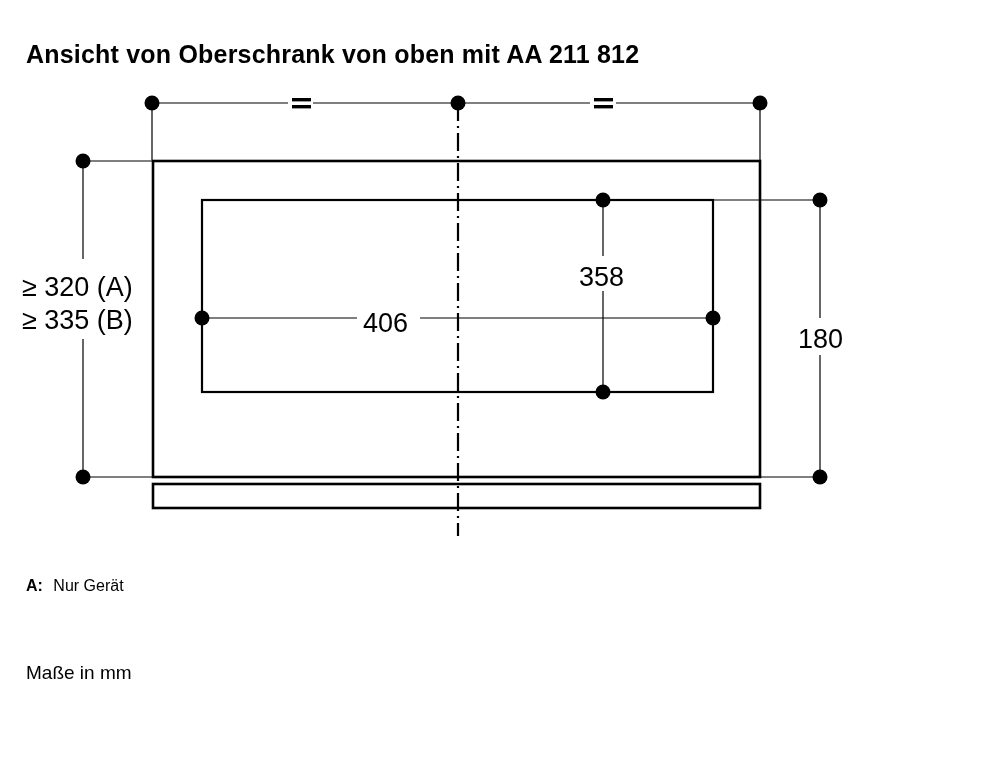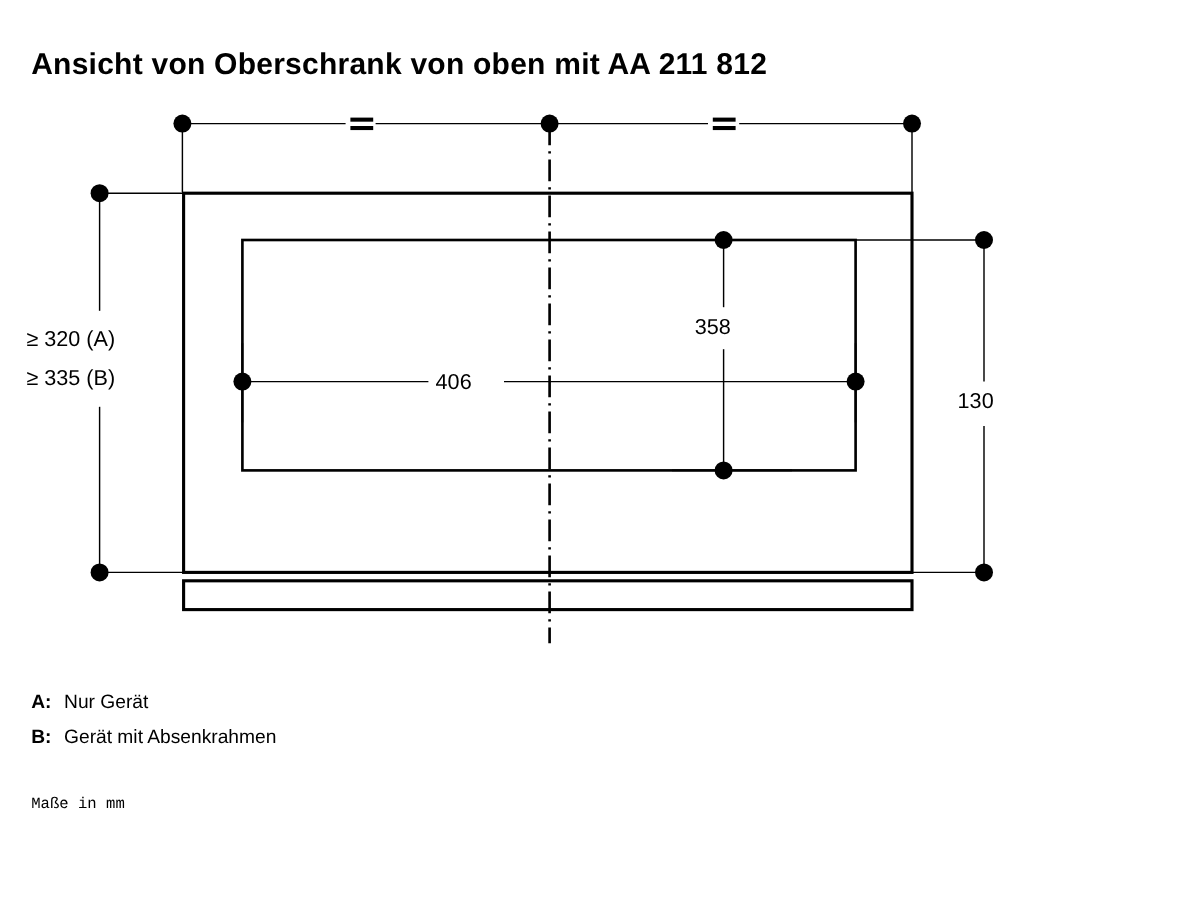--- a/index.html
+++ b/index.html
@@ -33,24 +33,24 @@
   .legend-line {
     position: absolute;
     font-size: 16px;
     white-space: nowrap;
   }
   .legend-line .key {
     font-weight: bold;
   }
   #legend-a { left: 26px; top: 577px; }
   #legend-b { left: 26px; top: 606px; }
-  #units { left: 26px; top: 662px; font-size: 13px; font-family: Liberation Mono, monospace; }
+  #units { left: 26px; top: 662px; font-size: 19px; }
   .dim-text {
     position: absolute;
-    font-size: 18px;
+    font-size: 27px;
     white-space: nowrap;
   }
   #dim-a-label { left: 22px; top: 272px; }
   #dim-b-label { left: 22px; top: 305px; }
   #dim-303-label { left: 798px; top: 324px; }
   #dim-517-label { left: 363px; top: 308px; }
   #dim-202-label { left: 579px; top: 262px; }
   svg.drawing {
     position: absolute;
     left: 0; top: 0;
@@ -122,27 +122,23 @@
     <line x1="560" y1="392" x2="660" y2="392" stroke="#000000" stroke-width="1.4"></line>
     <line x1="603" y1="200" x2="603" y2="256" stroke="#000000" stroke-width="1.2"></line>
     <line x1="603" y1="291" x2="603" y2="392" stroke="#000000" stroke-width="1.2"></line>
     <circle cx="603" cy="200" r="7.5" fill="#000000"></circle>
     <circle cx="603" cy="392" r="7.5" fill="#000000"></circle>
 
   </svg>
 
   <div class="dim-text" id="dim-a-label">≥ 320 (A)</div>
   <div class="dim-text" id="dim-b-label">≥ 335 (B)</div>
-  <div class="dim-text" id="dim-303-label">130</div>
+  <div class="dim-text" id="dim-303-label">180</div>
   <div class="dim-text" id="dim-517-label">406</div>
   <div class="dim-text" id="dim-202-label">358</div>
 
   <div class="legend-line" id="legend-a">
     <span class="key" style="margin-right: 6px;">A:</span>
     <span>Nur Gerät</span>
   </div>
-  <div class="legend-line" id="legend-b">
-    <span class="key" style="margin-right: 6px;">B:</span>
-    <span>Gerät mit Absenkrahmen</span>
-  </div>
   <div class="legend-line" id="units">Maße in mm</div>
 
 </div>
 
 </body></html>

